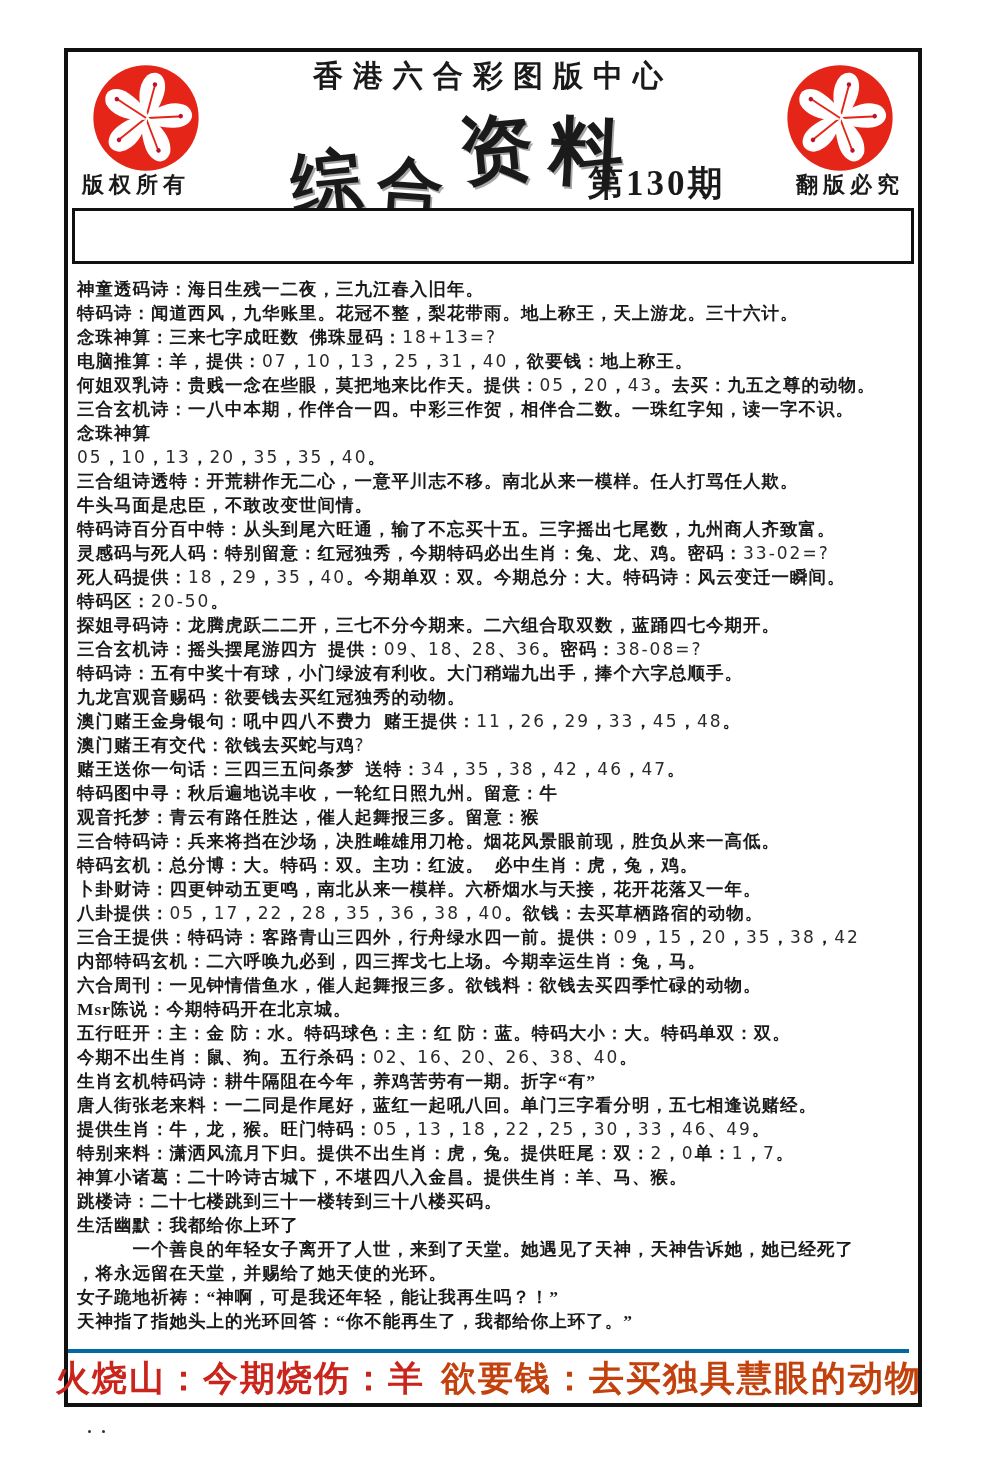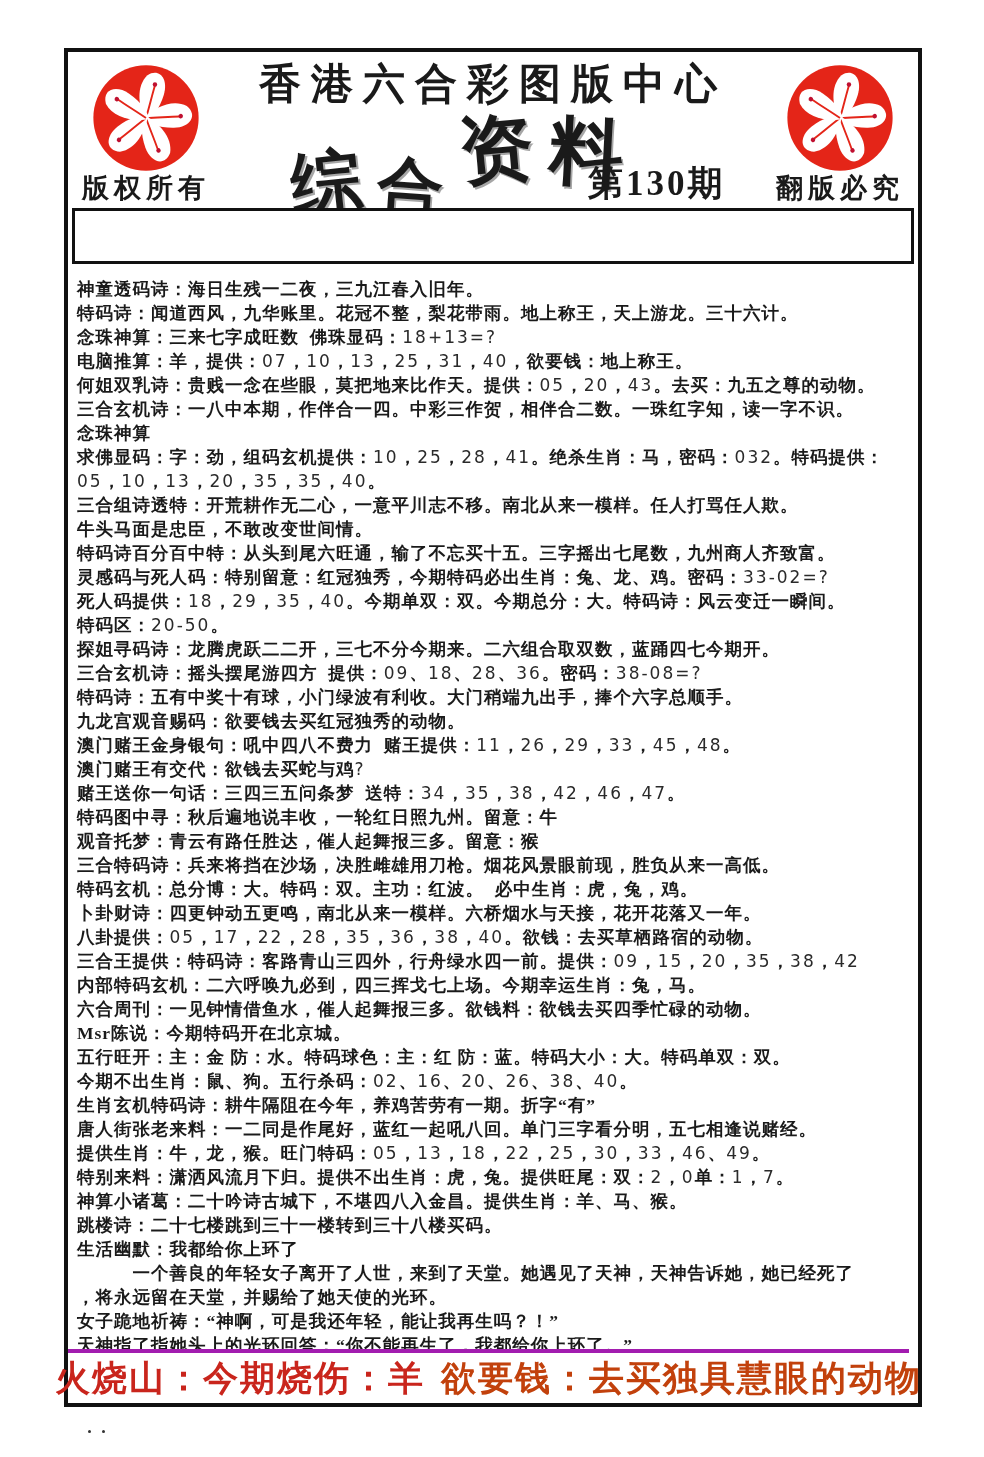--- a/index.html
+++ b/index.html
@@ -12,55 +12,55 @@
   .frame{
     position:absolute;left:64px;top:48px;width:850px;height:1351px;
     border:4px solid #111;background:#fff;
   }
   
   .logo{position:absolute;top:10px;width:112px;height:112px;}
   .logo.left{left:22px;}
   .logo.right{right:22px;}
   .main-title{
     position:absolute;top:4px;left:0;right:0;text-align:center;
-    font-size:42px;font-weight:900;letter-spacing:10px;white-space:nowrap;
+    font-size:30px;font-weight:900;letter-spacing:10px;white-space:nowrap;
   }
   .cal-title{
     position:absolute;top:46px;left:50%;transform:translateX(-58%);
     white-space:nowrap;letter-spacing:16px;
   }
   .cal-char{display:inline-block;font-weight:900;text-shadow:2px 2px 0 rgba(0,0,0,.35);}
   .cal-char:nth-child(1){font-size:70px;transform:translateY(34px) rotate(-6deg);}
   .cal-char:nth-child(2){font-size:66px;transform:translateY(40px) rotate(4deg);}
   .cal-char:nth-child(3){font-size:74px;transform:translateY(2px) rotate(-5deg);}
   .cal-char:nth-child(4){font-size:74px;transform:translateY(6px) rotate(3deg);}
   .issue{
     position:absolute;left:520px;top:108px;font-size:35px;font-weight:900;letter-spacing:3px;
   }
-  .notice{position:absolute;top:118px;font-size:27px;font-weight:900;letter-spacing:5px;}
+  .notice{position:absolute;top:118px;font-size:22px;font-weight:900;letter-spacing:5px;}
   .notice.left{left:14px;}
   .notice.right{right:14px;}
   
   .empty-box{
     position:absolute;left:4px;right:4px;top:156px;height:50px;
     border:3px solid #111;background:#fff;
   }
   
   .body-text{position:absolute;left:9px;right:4px;top:216px;margin-top:9px;}
   .text-line{
     white-space:pre;font-size:17.5px;font-weight:bold;height:24px;line-height:24px;
     letter-spacing:1px;
   }
   .text-line .num{
     font-family:"DejaVu Sans","Liberation Sans",sans-serif;font-weight:400;
     font-size:17px;letter-spacing:2px;color:#2a2a2a;
   }
   
   .footer{
-    position:absolute;left:0;right:9px;bottom:0;height:50px;border-top:4px solid #a21caf;
+    position:absolute;left:0;right:9px;bottom:0;height:50px;border-top:4px solid #0369a1;
     display:flex;align-items:center;justify-content:center;gap:16px;white-space:nowrap;
     background:#fff;
   }
   .footer span{font-size:35px;font-weight:900;letter-spacing:2px;}
   
   .dots{position:absolute;left:88px;top:1430px;width:24px;height:4px;}
   .dots::before,.dots::after{
     content:"";position:absolute;top:0;width:3px;height:3px;border-radius:50%;background:#333;
   }
   .dots::before{left:0;}
@@ -112,21 +112,20 @@
   <div class="empty-box"></div>
 
   <div class="body-text">
       <div class="text-line">神童透码诗：海日生残一二夜，三九江春入旧年。</div>
       <div class="text-line">特码诗：闻道西风，九华账里。花冠不整，梨花带雨。地上称王，天上游龙。三十六计。</div>
       <div class="text-line">念珠神算：三来七字成旺数  佛珠显码：<span class="num">18+13=?</span></div>
       <div class="text-line">电脑推算：羊，提供：<span class="num">07</span>，<span class="num">10</span>，<span class="num">13</span>，<span class="num">25</span>，<span class="num">31</span>，<span class="num">40</span>，欲要钱：地上称王。</div>
       <div class="text-line">何姐双乳诗：贵贱一念在些眼，莫把地来比作天。提供：<span class="num">05</span>，<span class="num">20</span>，<span class="num">43</span>。去买：九五之尊的动物。</div>
       <div class="text-line">三合玄机诗：一八中本期，作伴合一四。中彩三作贺，相伴合二数。一珠红字知，读一字不识。</div>
       <div class="text-line">念珠神算</div>
-      <div class="text-line">求佛显码：字：劲，组码玄机提供：<span class="num">10</span>，<span class="num">25</span>，<span class="num">28</span>，<span class="num">41</span>。绝杀生肖：马，密码：<span class="num">032</span>。特码提供：</div>
       <div class="text-line"><span class="num">05</span>，<span class="num">10</span>，<span class="num">13</span>，<span class="num">20</span>，<span class="num">35</span>，<span class="num">35</span>，<span class="num">40</span>。</div>
       <div class="text-line">三合组诗透特：开荒耕作无二心，一意平川志不移。南北从来一模样。任人打骂任人欺。</div>
       <div class="text-line">牛头马面是忠臣，不敢改变世间情。</div>
       <div class="text-line">特码诗百分百中特：从头到尾六旺通，输了不忘买十五。三字摇出七尾数，九州商人齐致富。</div>
       <div class="text-line">灵感码与死人码：特别留意：红冠独秀，今期特码必出生肖：兔、龙、鸡。密码：<span class="num">33-02=?</span></div>
       <div class="text-line">死人码提供：<span class="num">18</span>，<span class="num">29</span>，<span class="num">35</span>，<span class="num">40</span>。今期单双：双。今期总分：大。特码诗：风云变迁一瞬间。</div>
       <div class="text-line">特码区：<span class="num">20-50</span>。</div>
       <div class="text-line">探姐寻码诗：龙腾虎跃二二开，三七不分今期来。二六组合取双数，蓝踊四七今期开。</div>
       <div class="text-line">三合玄机诗：摇头摆尾游四方  提供：<span class="num">09</span>、<span class="num">18</span>、<span class="num">28</span>、<span class="num">36</span>。密码：<span class="num">38-08=?</span></div>
       <div class="text-line">特码诗：五有中奖十有球，小门绿波有利收。大门稍端九出手，捧个六字总顺手。</div>

